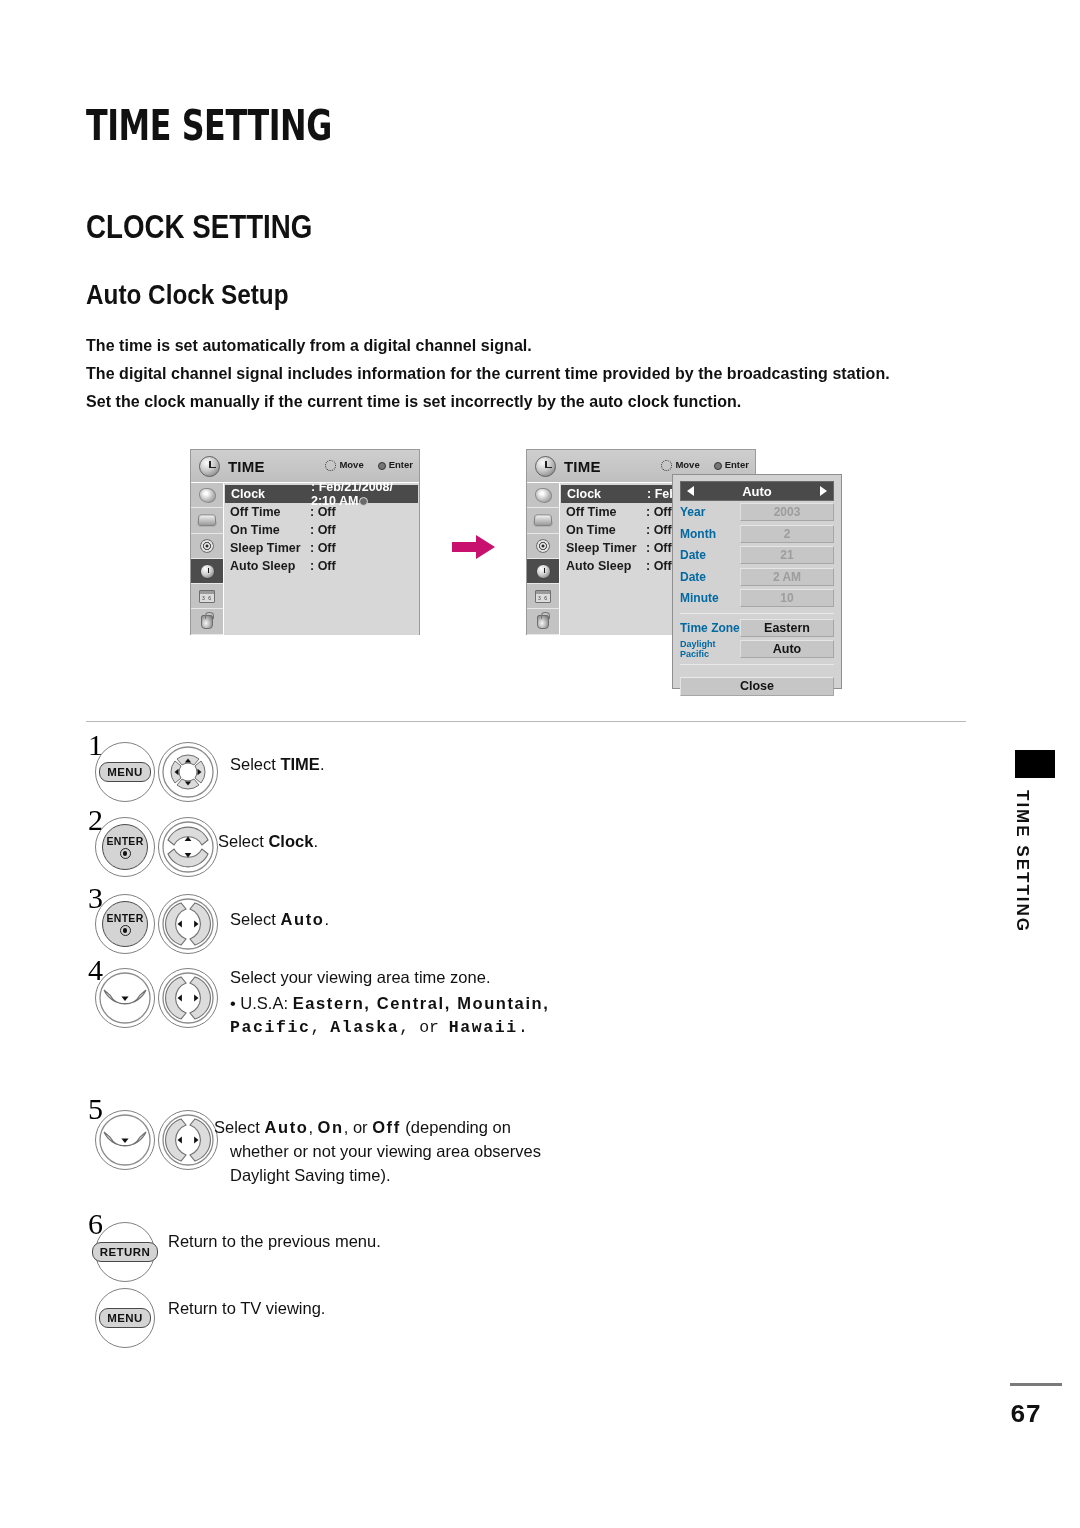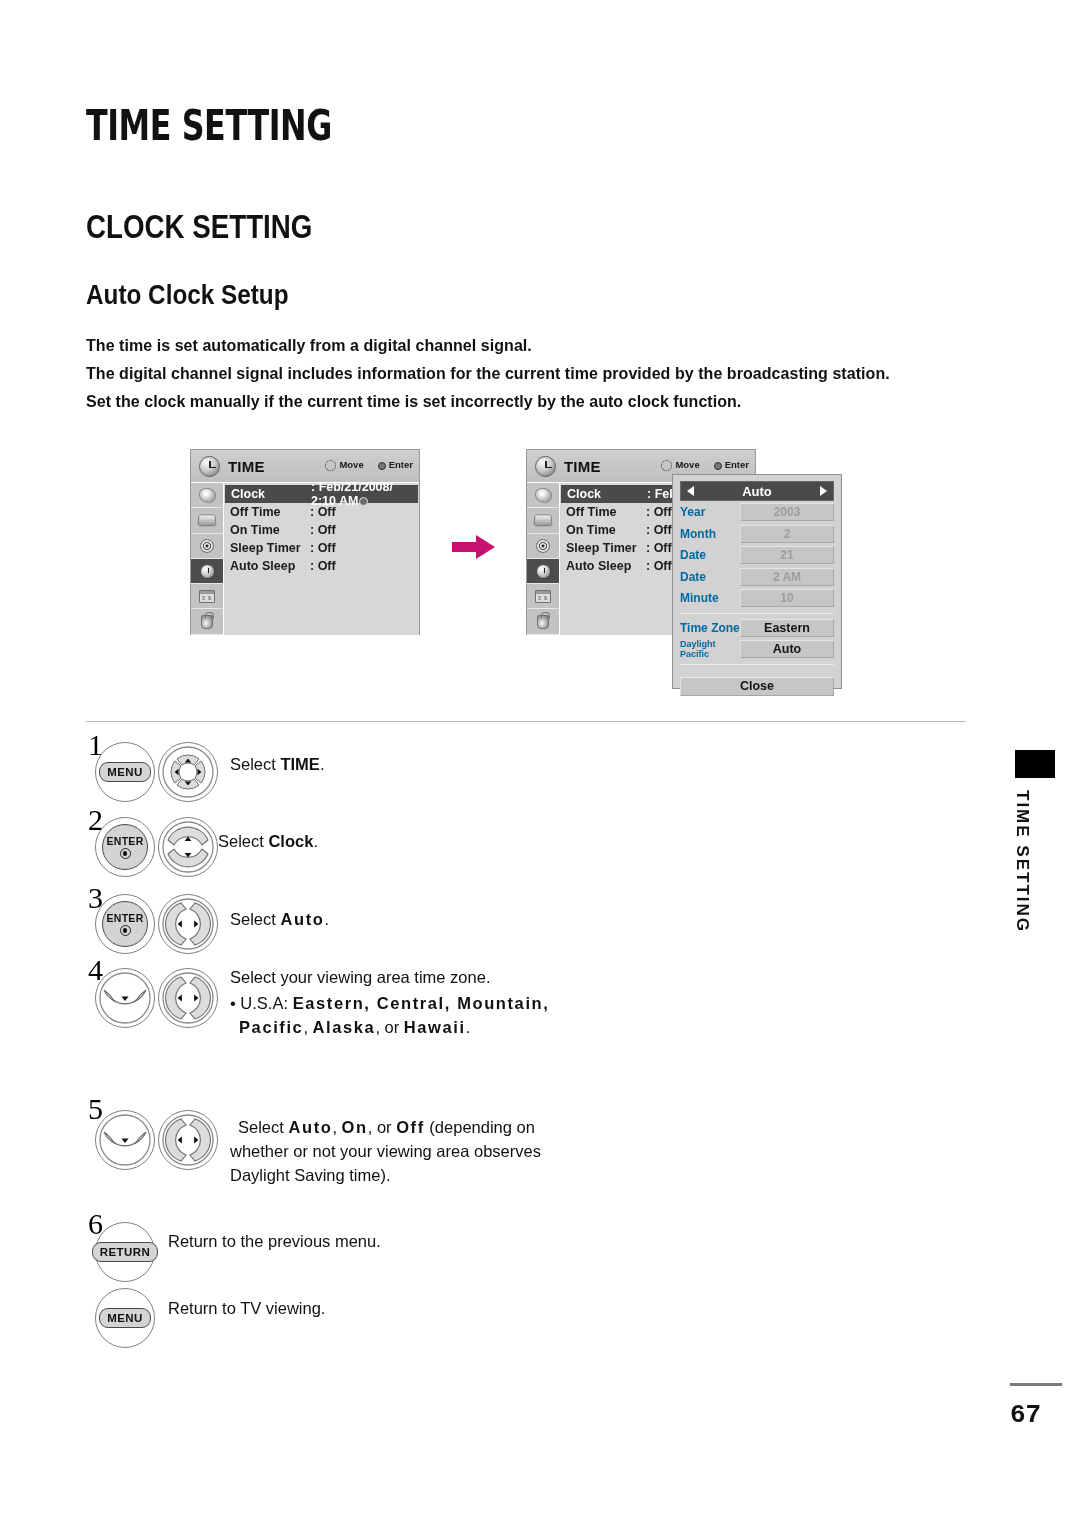--- a/index.html
+++ b/index.html
@@ -484,42 +484,42 @@
     <path d="M20 6 A22 22 0 0 0 20 48 L25 42 A16 16 0 0 1 25 12 Z" fill="#dcdcdc" stroke="#6f6f6f" stroke-width="1.1"></path>
     <path d="M34 6 A22 22 0 0 1 34 48 L29 42 A16 16 0 0 0 29 12 Z" fill="#dcdcdc" stroke="#6f6f6f" stroke-width="1.1"></path>
     <path d="M16.5 27 l4.4 -3.4 v6.8 Z" fill="#111"></path>
     <path d="M37.5 27 l-4.4 -3.4 v6.8 Z" fill="#111"></path>
   </svg>
 </div>
 <div class="step-text" style="left:230px; top:968px;">Select your viewing area time zone.</div>
 <div class="step-text" style="left:230px; top:994px;">
   <span>• U.S.A:  </span><b class="mono-sp">Eastern,  Central,  Mountain,</b>
 </div>
-<div class="step-text" style="left:239px; top:1018px;">
+<div class="step-text" style="left:230px; top:1018px;font-family:Liberation Mono, monospace;">
   <b class="mono-sp">Pacific</b><span>, </span><b class="mono-sp">Alaska</b><span>, or </span><b class="mono-sp">Hawaii</b><span>.</span>
 </div>
 
 <div class="step-num" style="left:88px; top:1092px;">5</div>
 <div class="btn-circle" style="left:95px; top:1110px;">
   <svg width="54" height="54" viewBox="0 0 54 54">
     <circle cx="27" cy="27" r="25" fill="none" stroke="#8c8c8c" stroke-width="1.3"></circle>
     <path d="M6 19 A23 23 0 0 0 48 19 L42 24 A17 17 0 0 1 12 24 Z" fill="#dcdcdc" stroke="#6f6f6f" stroke-width="1.1"></path>
     <path d="M27 30 l3.6 -4.6 h-7.2 Z" fill="#111"></path>
   </svg>
 </div>
 <div class="btn-circle" style="left:158px; top:1110px;">
   <svg width="54" height="54" viewBox="0 0 54 54">
     <circle cx="27" cy="27" r="25" fill="none" stroke="#8c8c8c" stroke-width="1.3"></circle>
     <path d="M20 6 A22 22 0 0 0 20 48 L25 42 A16 16 0 0 1 25 12 Z" fill="#dcdcdc" stroke="#6f6f6f" stroke-width="1.1"></path>
     <path d="M34 6 A22 22 0 0 1 34 48 L29 42 A16 16 0 0 0 29 12 Z" fill="#dcdcdc" stroke="#6f6f6f" stroke-width="1.1"></path>
     <path d="M16.5 27 l4.4 -3.4 v6.8 Z" fill="#111"></path>
     <path d="M37.5 27 l-4.4 -3.4 v6.8 Z" fill="#111"></path>
   </svg>
 </div>
-<div class="step-text" style="left:238px; top:1118px;">
+<div class="step-text" style="left:214px; top:1118px;">
   <span>Select  </span><b class="mono-sp">Auto</b><span>,  </span><b class="mono-sp">On</b><span>,  or  </span><b class="mono-sp">Off</b><span>  (depending  on</span>
 </div>
 <div class="step-text" style="left:230px; top:1142px;">whether  or  not  your  viewing  area  observes</div>
 <div class="step-text" style="left:230px; top:1166px;">Daylight Saving time).</div>
 
 <div class="step-num" style="left:88px; top:1207px;">6</div>
 <div class="btn-circle" style="left:95px; top:1222px;">
   <span class="pill">RETURN</span>
 </div>
 <div class="step-text" style="left:168px; top:1232px;text-align:center;">Return to the previous menu.</div>

